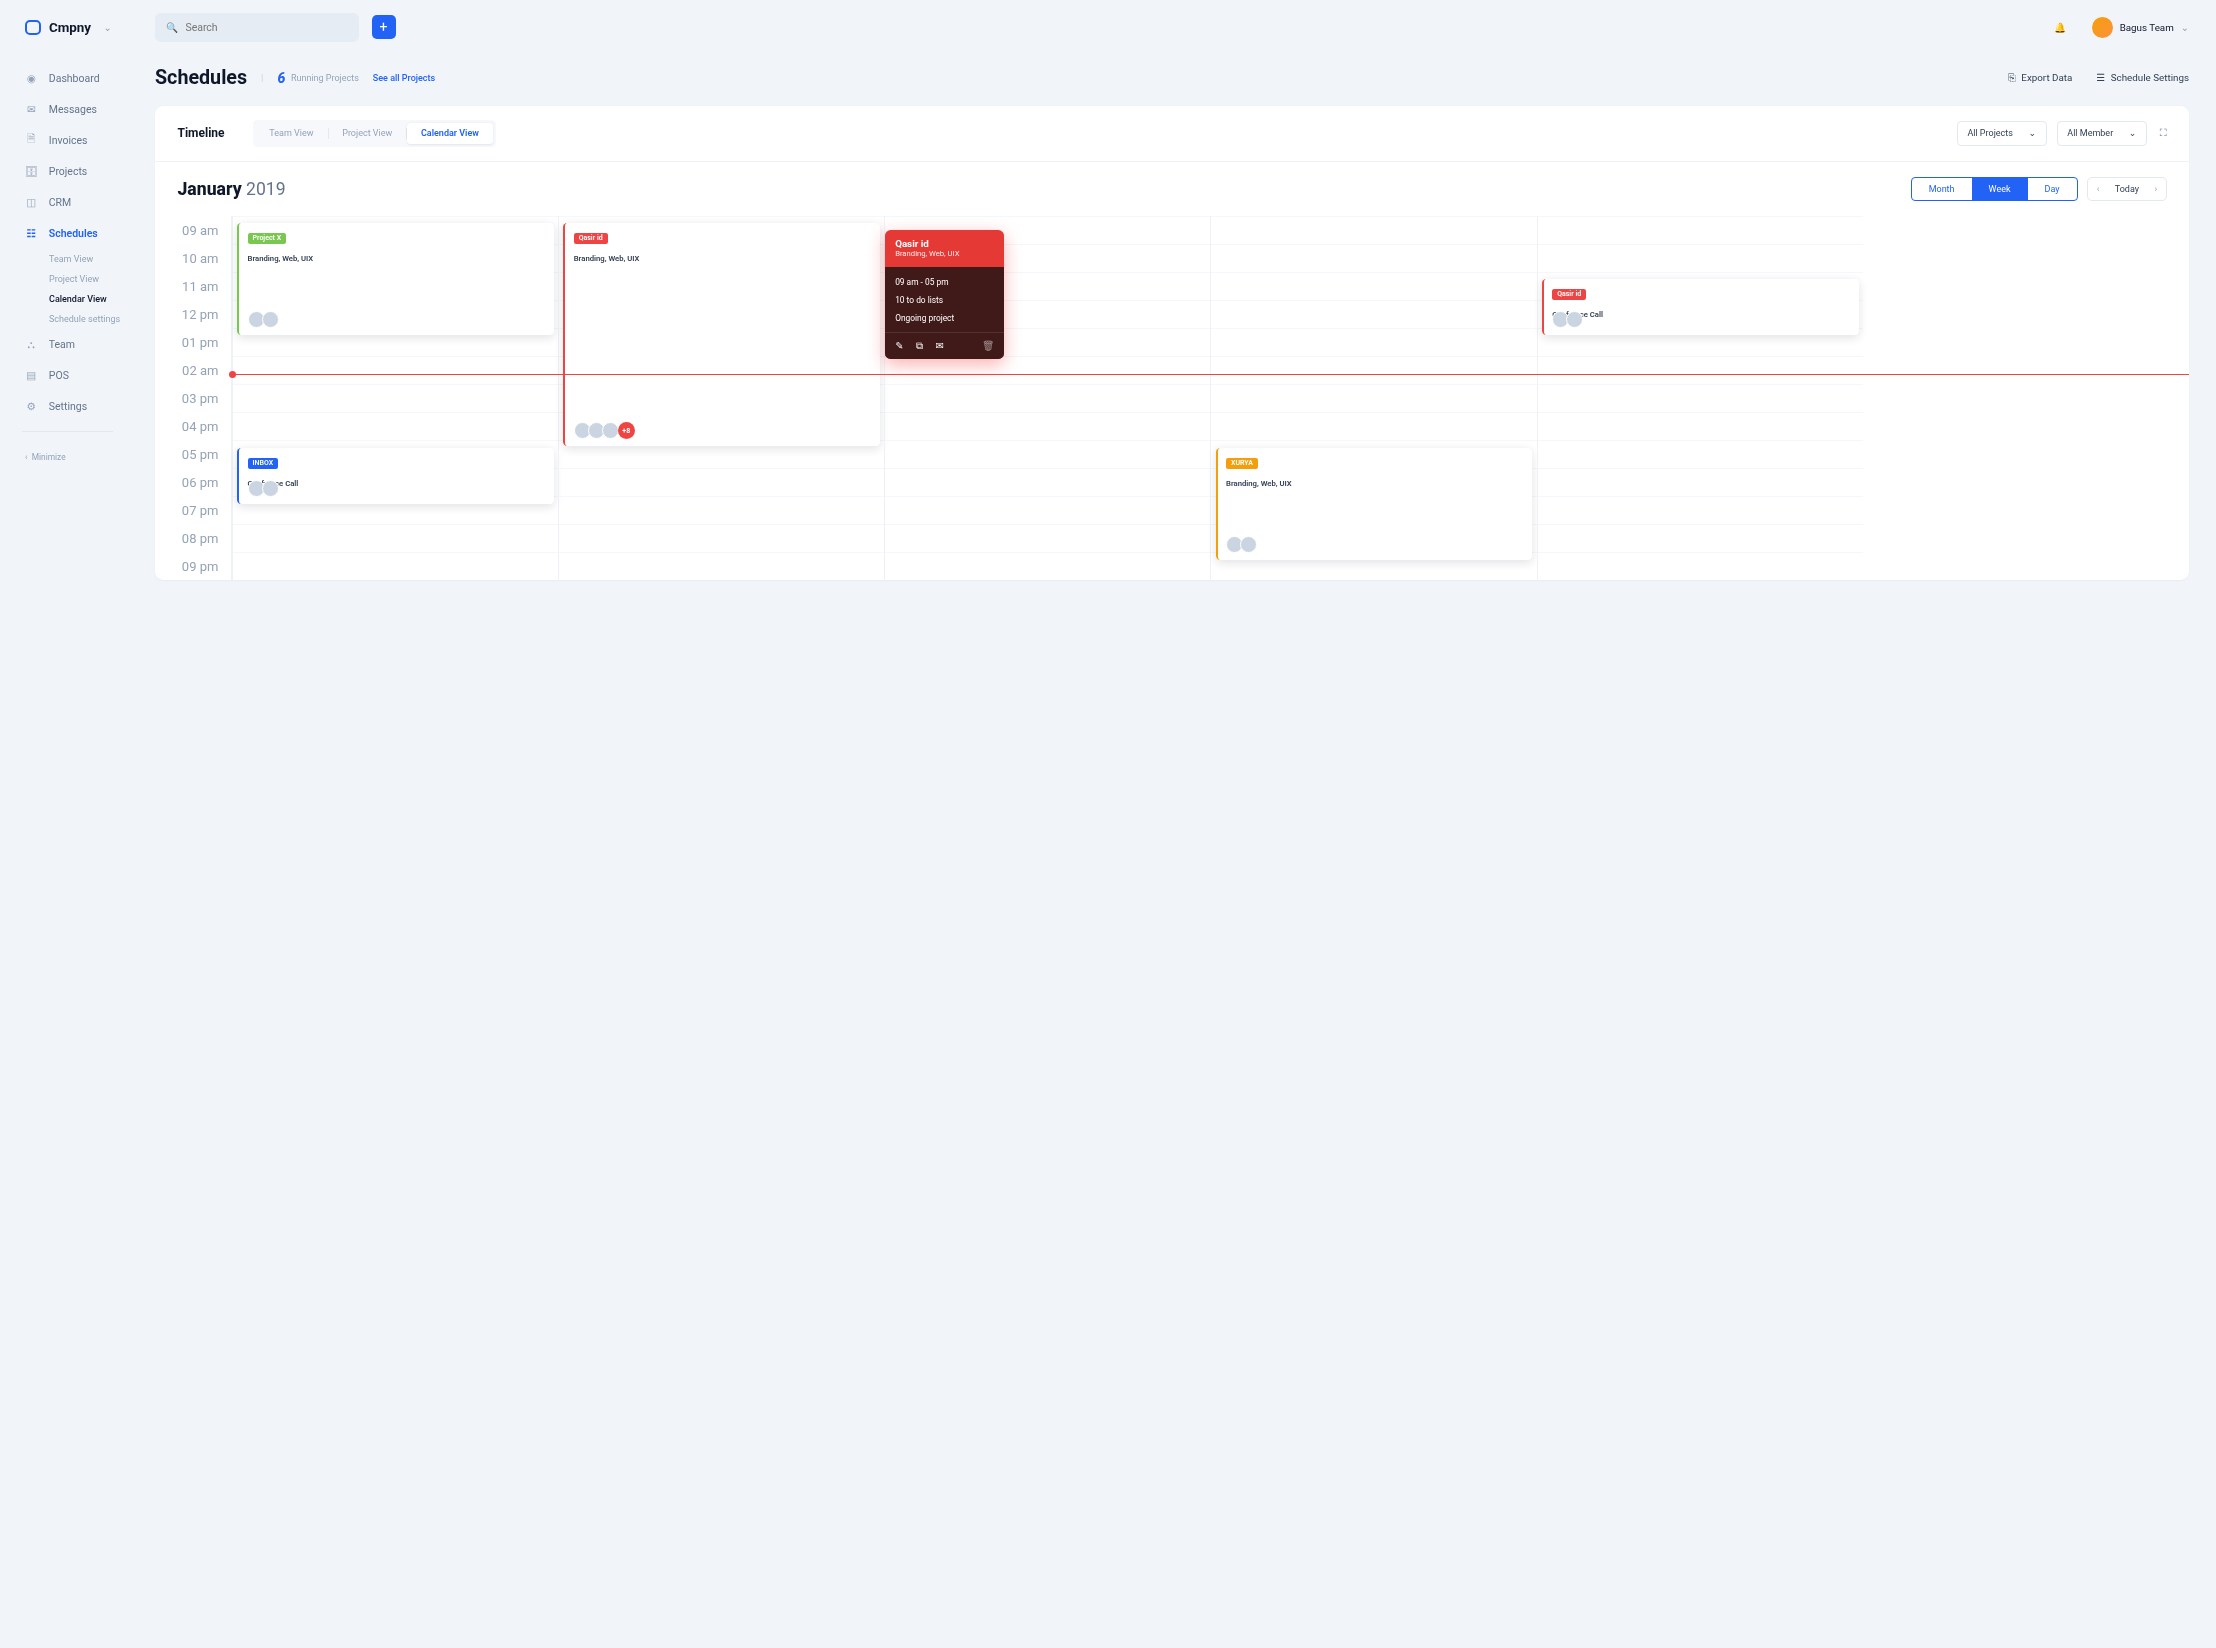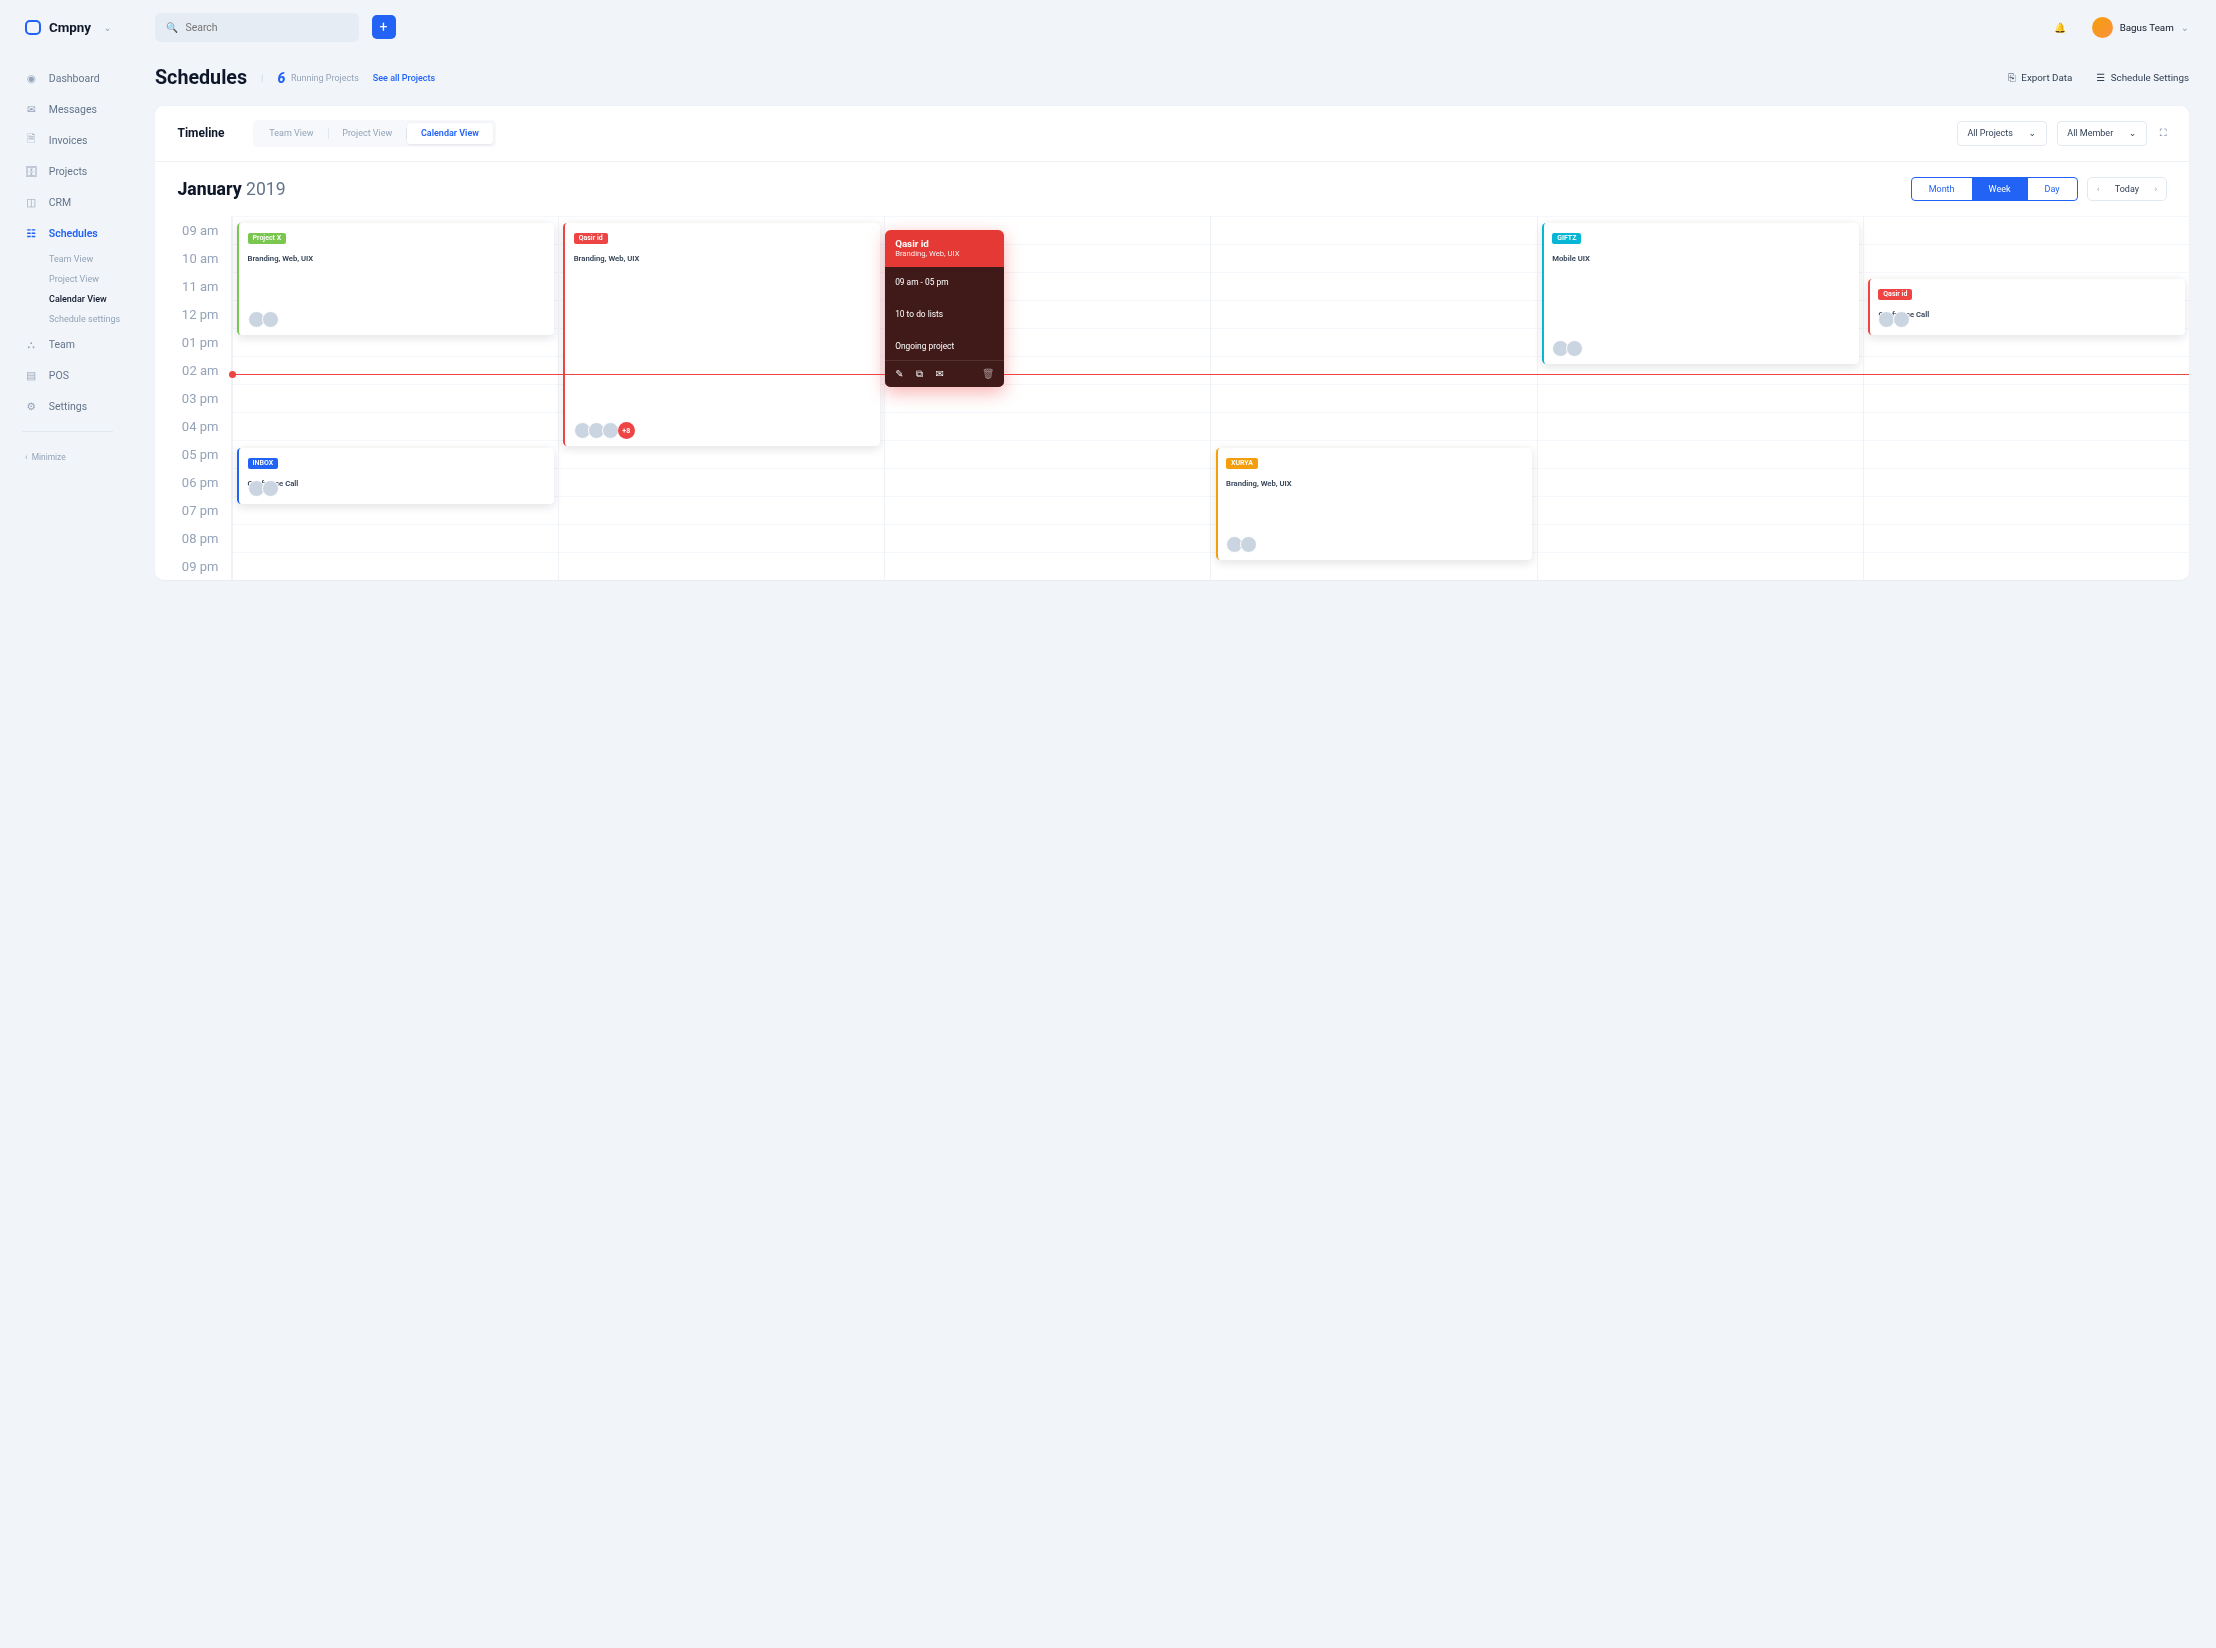--- a/index.html
+++ b/index.html
@@ -77,21 +77,21 @@
 .card .tag{display:inline-block;font-size:7px;font-weight:600;color:#fff;padding:1.4px 4.9px;border-radius:2.1px;margin-bottom:5.6px}
 .card .sub{margin:0;font-size:7.7px;color:#334155;font-weight:600}
 .card .avatars{position:absolute;bottom:7px;left:8.4px;display:flex}
 .card .av{width:17px;height:17px;border-radius:50%;background:#cbd5e1;border:1.4px solid #fff;margin-right:-2.8px}
 .card .more{width:17px;height:17px;border-radius:50%;background:#ef4444;color:#fff;font-size:7px;display:flex;align-items:center;justify-content:center;font-weight:700;margin-left:1.4px}
 
 .popover{position:absolute;background:#e53935;border-radius:5.6px;overflow:hidden;box-shadow:0 5.6px 17px rgba(239,68,68,.4);z-index:10;width:119px}
 .pop-head{padding:8.4px 9.8px;color:#fff}
 .pop-head .pt{font-weight:700;font-size:9.8px}
 .pop-head .ps{font-size:7.7px;opacity:.9}
-.pop-body{background:#3f1a18;color:#fff;padding:9.8px;font-size:8.4px;display:flex;flex-direction:column;gap:22px}
+.pop-body{background:#3f1a18;color:#fff;padding:9.8px;font-size:8.4px;display:flex;flex-direction:column;gap:8px}
 .pop-actions{background:#3f1a18;padding:7px 9.8px;display:flex;gap:12.6px;color:#fff;font-size:9.8px;border-top:0.7px solid rgba(255,255,255,.1)}
 .pop-actions .trash{margin-left:auto;opacity:.5}
 </style>
 </head>
 <body>
 
 <div class="wrap">
   <aside class="sidebar">
     <div class="logo">
       <div class="logo-icon"></div>
@@ -297,30 +297,20 @@
             <div class="card" style="top:232px;height:112px;border-left-color:#f59e0b">
               <span class="tag" style="background:#f59e0b">XURYA</span>
               <div class="sub">Branding, Web, UIX</div>
               <div class="avatars">
                   <div class="av"></div>
                   <div class="av"></div>
                 </div>
             </div>
           </div>
 
-          <div class="daycol">
-            <div class="card" style="top:7px;height:141px;border-left-color:#06b6d4">
-              <span class="tag" style="background:#06b6d4">GIFTZ</span>
-              <div class="sub">Mobile UIX</div>
-              <div class="avatars">
-                  <div class="av"></div>
-                  <div class="av"></div>
-                </div>
-            </div>
-          </div>
 
           <div class="daycol">
             <div class="card" style="top:63px;height:56px;border-left-color:#ef4444">
               <span class="tag" style="background:#ef4444">Qasir id</span>
               <div class="sub">Confrence Call</div>
               <div class="avatars">
                   <div class="av"></div>
                   <div class="av"></div>
                 </div>
             </div>

